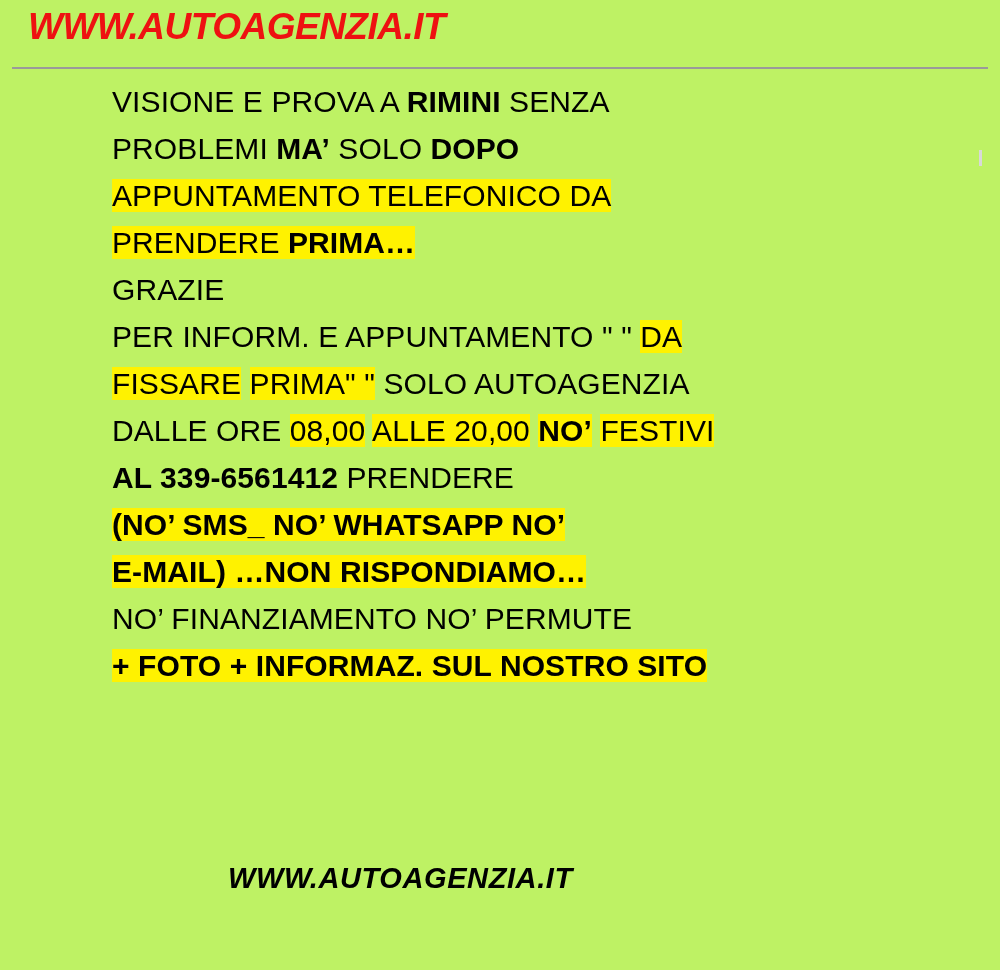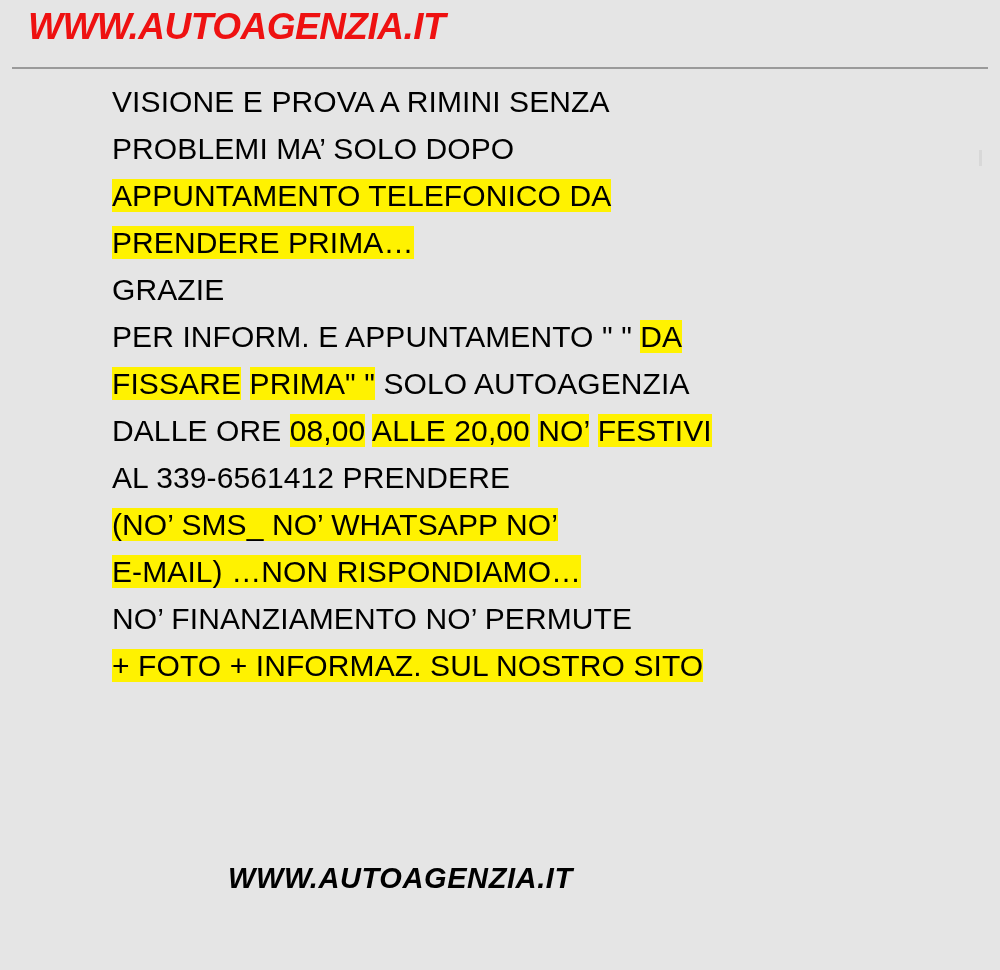--- a/index.html
+++ b/index.html
@@ -11,21 +11,21 @@
     height: 970px;
     background: #ffffff;
     font-family: "Liberation Sans", sans-serif;
     color: #000000;
     overflow: hidden;
   }
   .page {
     position: relative;
     width: 1000px;
     height: 970px;
-    background: #e5e5e5;
+    background: #bef264;
   }
   .header-banner {
     position: absolute;
     top: 6px;
     left: 28px;
     font-size: 37px;
     font-weight: bold;
     font-style: italic;
     color: #ee1111;
     letter-spacing: -0.5px;
@@ -50,21 +50,21 @@
     line-height: 47px;
     white-space: nowrap;
     letter-spacing: 0.1px;
   }
   .line.gap-top {
   }
   .hl {
     background: #fff200;
   }
   .b {
-    font-weight: normal;
+    font-weight: bold;
   }
   .site-footer {
     position: absolute;
     top: 862px;
     left: 228px;
     font-size: 29px;
     font-weight: bold;
     font-style: italic;
     letter-spacing: 0.6px;
     white-space: nowrap;

